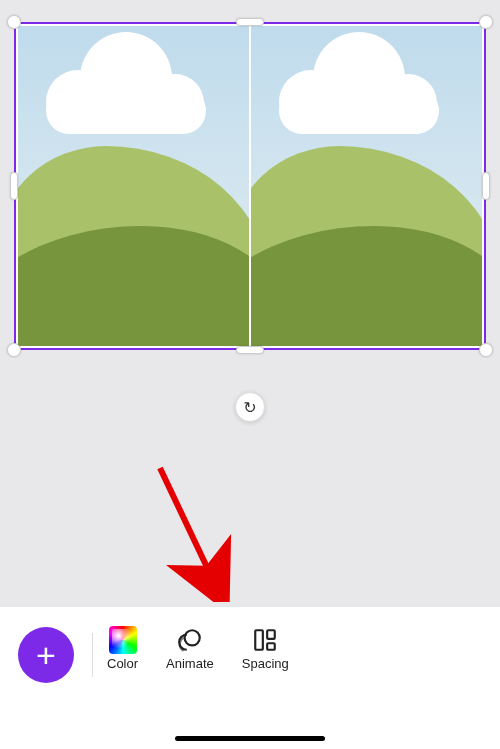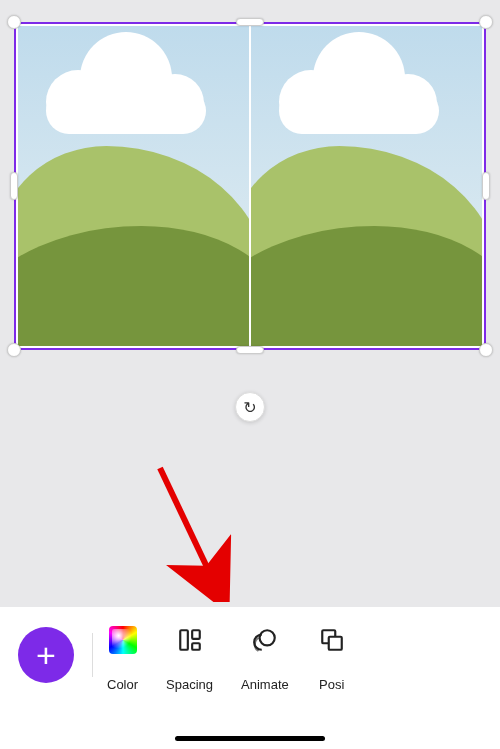--- a/index.html
+++ b/index.html
@@ -141,21 +141,21 @@
   .tools {
     display:flex;
     gap: 28px;
     align-items:flex-start;
     margin-top: 2px;
   }
   .tool {
     display:flex;
     flex-direction:column;
     align-items:center;
-    gap:22px;
+    gap:1px;
     cursor:pointer;
     font-size: 13px;
     color:#222;
   }
   .tool .ic {
     width:30px;
     height:30px;
     display:flex;
     align-items:center;
     justify-content:center;
@@ -261,46 +261,37 @@
     <div class="tool">
       <div class="ic">
           <div class="color-swatch"></div>
         </div>
       <span>Color</span>
     </div>
 
     <div class="tool">
       <div class="ic">
         <svg width="26" height="26" viewBox="0 0 24 24" stroke="#222" stroke-width="2" fill="none">
+          <circle cx="14" cy="10" r="7"></circle>
+          <path d="M9 7 A7 7 0 0 0 9 21"></path>
+          <path d="M6 10 A7 7 0 0 0 6 22" opacity="0.6"></path>
+        </svg>
+      </div>
+      <span>Animate</span>
+    </div>
+
+    <div class="tool">
+      <div class="ic">
+        <svg width="26" height="26" viewBox="0 0 24 24" stroke="#222" stroke-width="2" fill="none">
           <rect x="3" y="3" width="7" height="18" rx="1"></rect>
           <rect x="14" y="3" width="7" height="8" rx="1"></rect>
           <rect x="14" y="15" width="7" height="6" rx="1"></rect>
         </svg>
       </div>
       <span>Spacing</span>
     </div>
 
-    <div class="tool">
-      <div class="ic">
-        <svg width="26" height="26" viewBox="0 0 24 24" stroke="#222" stroke-width="2" fill="none">
-          <circle cx="14" cy="10" r="7"></circle>
-          <path d="M9 7 A7 7 0 0 0 9 21"></path>
-          <path d="M6 10 A7 7 0 0 0 6 22" opacity="0.6"></path>
-        </svg>
-      </div>
-      <span>Animate</span>
-    </div>
-
-
-    <div class="tool">
-      <div class="ic">
-        <svg width="26" height="26" viewBox="0 0 24 24" stroke="#222" stroke-width="2" fill="none">
-          <rect x="3" y="3" width="12" height="12" rx="1"></rect>
-          <rect x="9" y="9" width="12" height="12" rx="1" fill="#fff"></rect>
-        </svg>
-      </div>
-      <span>Posi</span>
-    </div>
+
 
   </div>
 </div>
 
 <div class="home-indicator"></div>
 
 </body></html>

